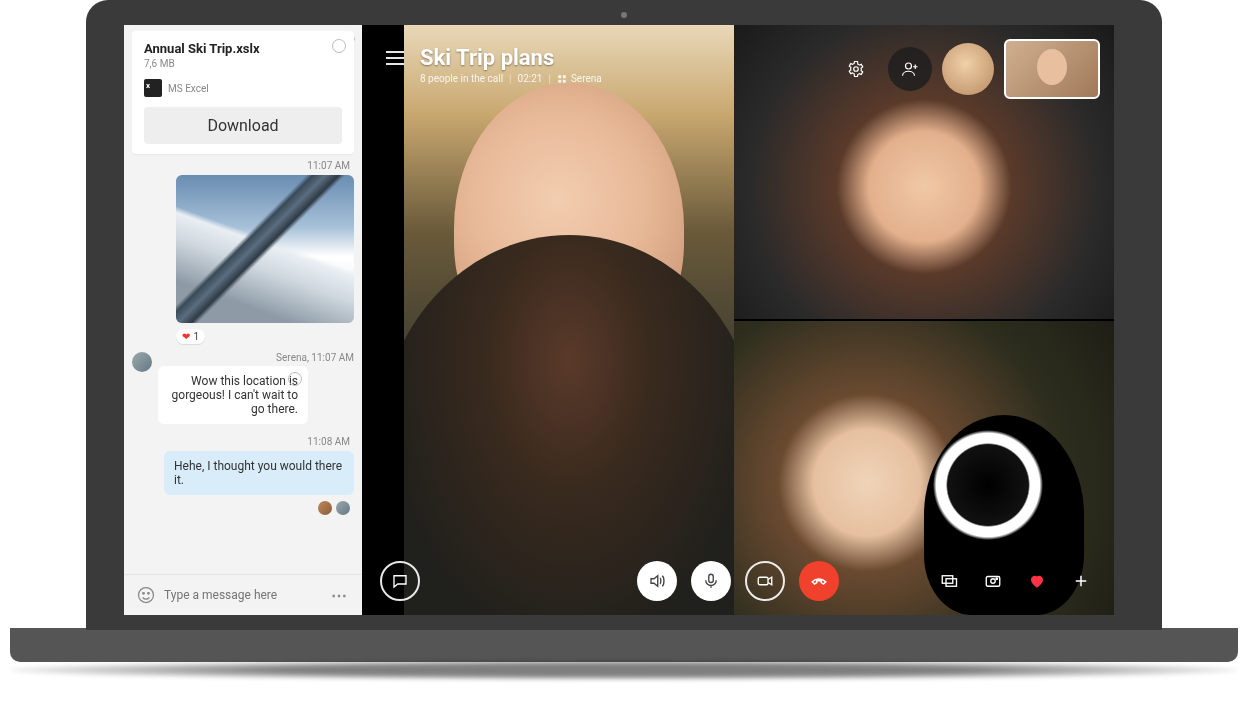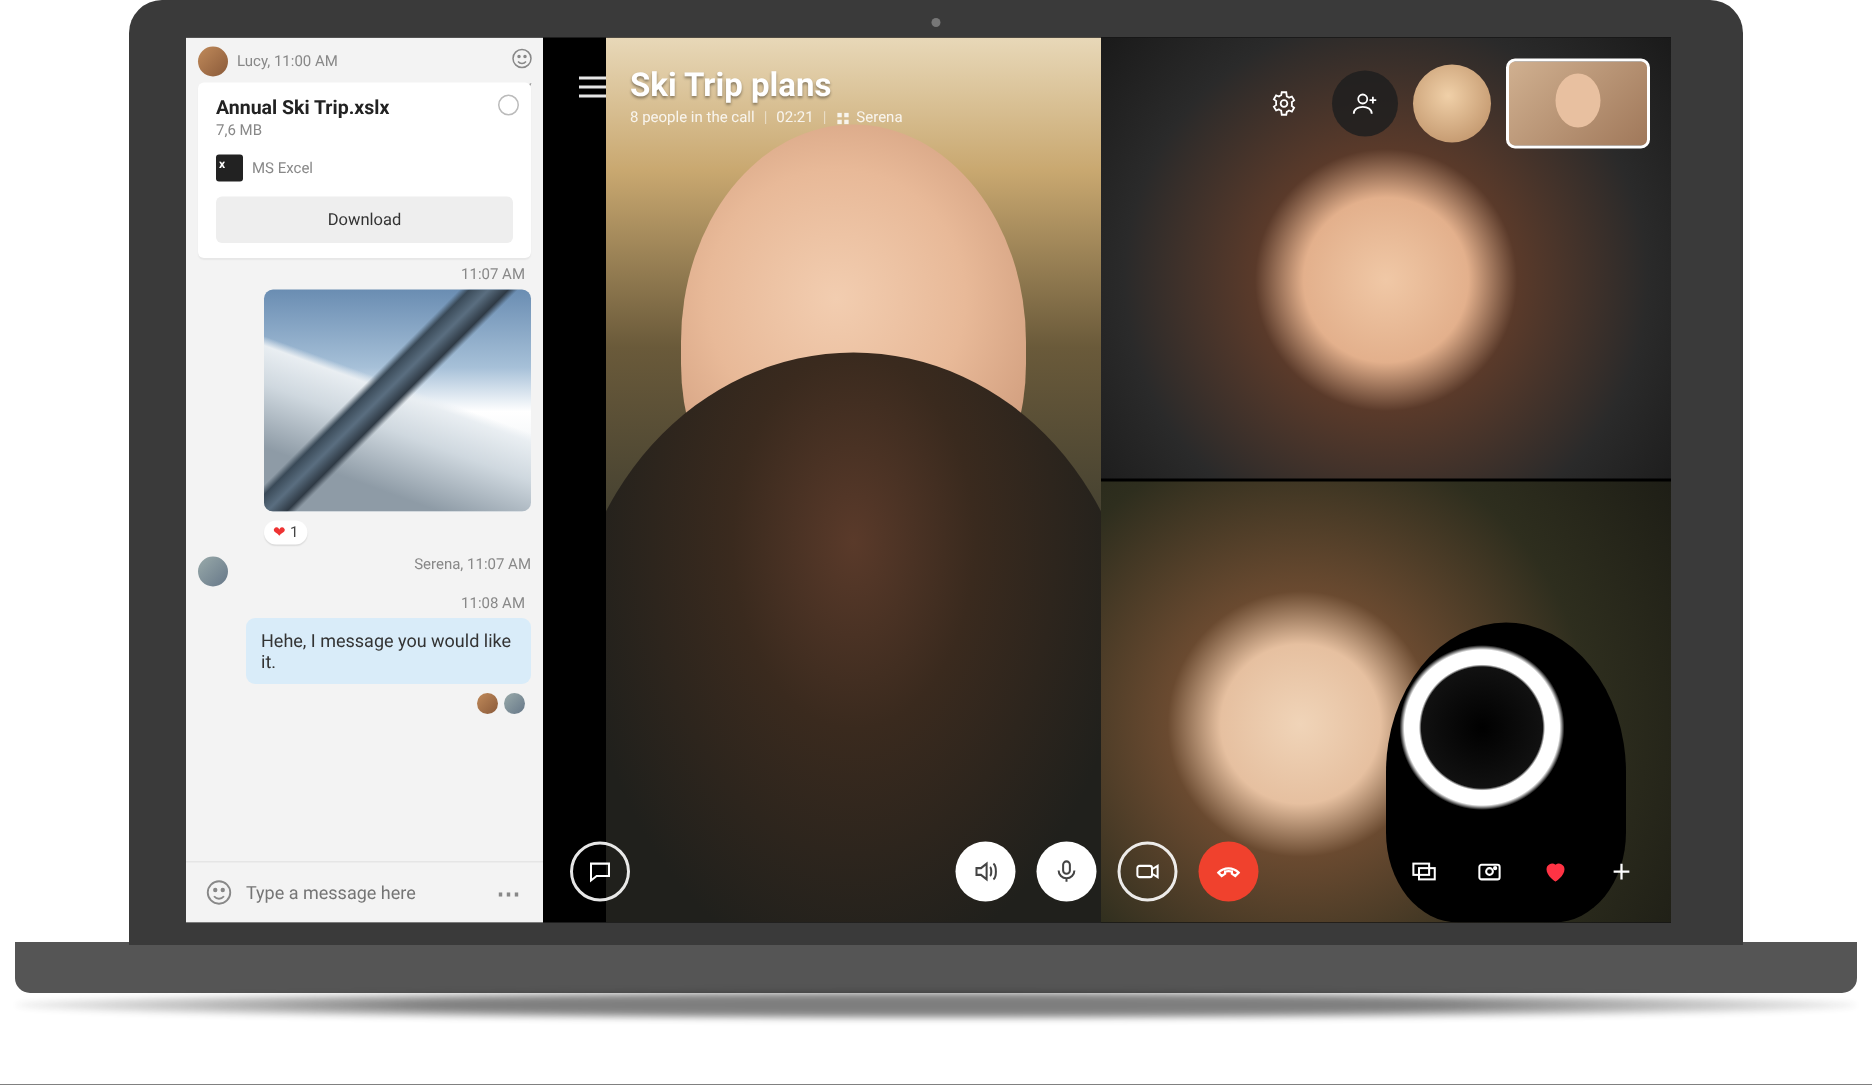--- a/index.html
+++ b/index.html
@@ -16,21 +16,21 @@
   .sender-line{display:flex;align-items:center;gap:6px;margin-bottom:4px;}
   .avatar-sm{width:20px;height:20px;border-radius:50%;background:linear-gradient(135deg,#c08a5a,#8a5a3a);}
   .avatar-sm.b{background:linear-gradient(135deg,#9aa,#678);}
   .sender-meta{font-size:10px;color:#888;}
   .filecard{background:#fff;border-radius:4px;padding:10px 12px;box-shadow:0 1px 1px rgba(0,0,0,.05);margin-bottom:6px;position:relative;}
   .filecard .fname{font-weight:700;font-size:13px;color:#222;}
   .filecard .fsize{font-size:10px;color:#888;margin-top:2px;}
   .filecard .ftype{display:flex;align-items:center;gap:6px;margin-top:10px;font-size:10px;color:#888;}
   .xlicon{width:18px;height:18px;background:#222;color:#fff;font-size:8px;font-weight:bold;display:flex;align-items:center;justify-content:center;border-radius:2px;position:relative;}
   .xlicon::before{content:"x";position:absolute;left:2px;top:2px;font-size:8px;}
-  .dlbtn{width:100%;background:#eee;border:none;padding:9px 0;font-size:11px;color:#333;margin-top:10px;border-radius:4px;cursor:pointer;}
+  .dlbtn{width:100%;background:#eee;border:none;padding:9px 0;font-size:16px;color:#333;margin-top:10px;border-radius:4px;cursor:pointer;}
   .smiley-react{position:absolute;right:8px;top:8px;width:14px;height:14px;border:1px solid #bbb;border-radius:50%;}
   .ts-right{text-align:right;font-size:10px;color:#888;margin:6px 4px 4px 0;}
   .bubble-out{background:#d9ecf9;border-radius:6px;padding:8px 10px;font-size:12px;color:#333;max-width:190px;margin-left:auto;margin-bottom:6px;}
   .photo-msg{width:178px;height:148px;border-radius:6px;margin-left:auto;margin-bottom:6px;background:linear-gradient(to bottom,#6a8db2 0%,#a6c0d8 35%,#fff 55%,#dfe6ec 100%);position:relative;overflow:hidden;}
   .photo-msg::after{content:"";position:absolute;inset:0;background:
      linear-gradient(135deg,transparent 40%,#3a4a58 42%,#5a6e80 46%,#2f3a45 50%,transparent 52%),
      linear-gradient(200deg,transparent 45%,#e9eef2 48%,#cfd8df 60%,#8e9ba6 80%);
   }
   .react-pill{display:inline-flex;align-items:center;gap:3px;background:#fff;border-radius:10px;padding:2px 6px;font-size:10px;margin-left:44px;margin-bottom:8px;box-shadow:0 1px 1px rgba(0,0,0,.1);}
   .react-pill .heart{color:#e33;}
@@ -103,48 +103,48 @@
                 <path d="M8 15c1 1.2 2.5 2 4 2s3-.8 4-2"></path>
               </svg>
           </div>
           <div class="sic">
             <svg viewBox="0 0 24 24" fill="none" stroke="currentColor" stroke-width="1.5">
                 <path d="M4 12l16-7-7 16-2-7-7-2z"></path>
               </svg>
           </div>
         </div>
         <div class="chat-scroll">
-          <div class="sender-line">
-            <div class="avatar-sm"></div>
-            <span class="sender-meta"><span>Lucy</span>, <span>11:00 AM</span></span>
-          </div>
           <div class="filecard">
             <div class="smiley-react"></div>
             <div class="fname">Annual Ski Trip.xslx</div>
             <div class="fsize">7,6 MB</div>
             <div class="ftype">
               <div class="xlicon"></div>
               <span>MS Excel</span>
             </div>
             <button class="dlbtn">Download</button>
           </div>
           <div class="ts-right">11:07 AM</div>
           <div class="photo-msg"></div>
           <div class="react-pill">
               <span class="heart">❤</span>
               <span>1</span>
             </div>
           <div class="in-row">
             <div class="avatar-sm b"></div>
             <div style="flex:1">
               <div class="sender-meta" style="margin-bottom:3px"><span>Serena</span>, <span>11:07 AM</span></div>
+              <div class="bubble-in">
+                <div class="smiley-react"></div>
+                <span>Wow this location is gorgeous! I can't wait to go there.</span>
+              </div>
             </div>
           </div>
           <div class="ts-right">11:08 AM</div>
-          <div class="bubble-out">Hehe, I message you would like it.</div>
+          <div class="bubble-out">Hehe, I thought you would there it.</div>
           <div class="seen">
             <div class="dot d1"></div>
             <div class="dot d2"></div>
           </div>
         </div>
         <div class="composer">
           <div class="icon-btn">
             <svg viewBox="0 0 24 24" fill="none" stroke="currentColor" stroke-width="1.5">
                 <circle cx="12" cy="12" r="9"></circle>
                 <circle cx="9" cy="10" r="1" fill="currentColor"></circle>

